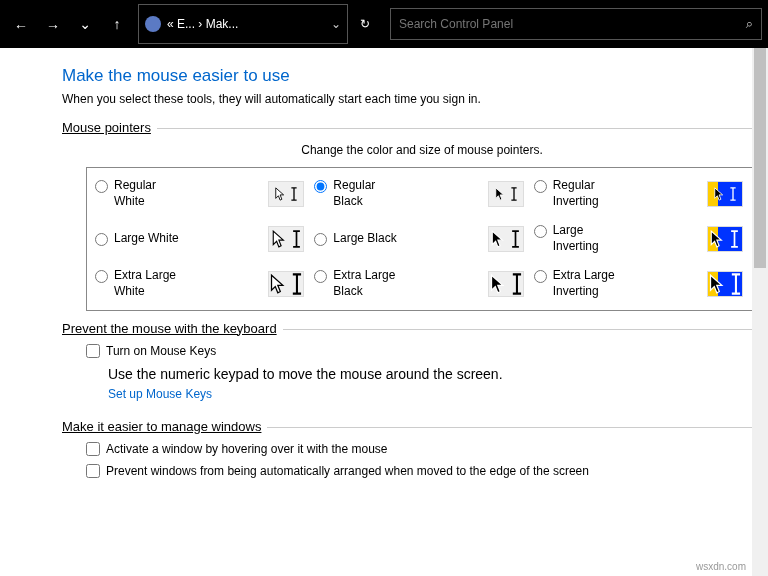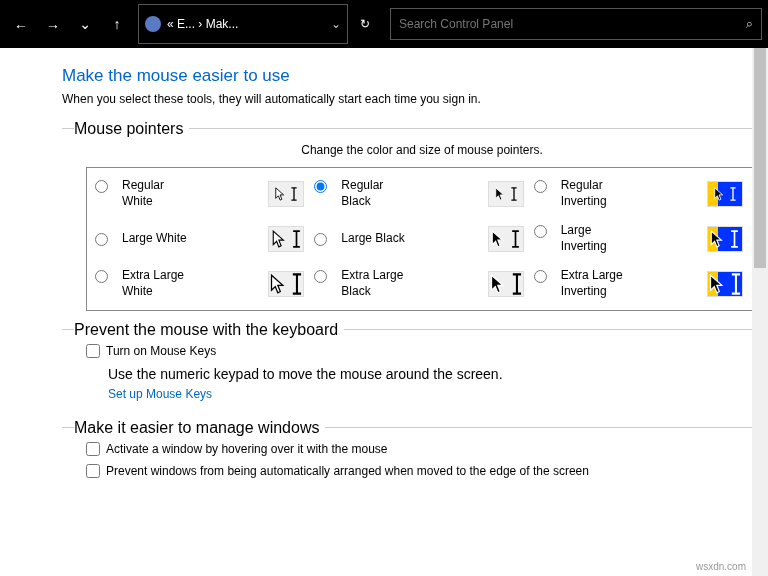--- a/index.html
+++ b/index.html
@@ -11,27 +11,27 @@
   .address-text { flex: 1; white-space: nowrap; overflow: hidden; }
   .chev { color: #ccc; }
   .refresh-area { width: 30px; height: 32px; display:flex; align-items:center; justify-content:center; color:#fff; }
   .search-bar { flex: 1; height: 32px; border: 1px solid #555; display: flex; align-items: center; background: #000; color: #aaa; padding: 0 8px; margin-left: 8px; }
   .search-bar input { background: transparent; border: none; color: #aaa; font-size: 12px; flex: 1; outline: none; }
   .search-icon { color: #ccc; font-size: 13px; }
   .content { padding: 18px 10px 0 62px; height: calc(576px - 48px); overflow-y: auto; position: relative; }
   h1 { color: #0066cc; font-weight: 400; font-size: 17px; margin-bottom: 6px; }
   .subtitle { font-size: 12px; color: #000; margin-bottom: 22px; }
   .group { position: relative; margin-bottom: 18px; }
-  .group-label { position: absolute; top: -8px; left: 12px; background: #fff; padding-right: 6px; font-size: 16px; color: #000; }
+  .group-label { position: absolute; top: -8px; left: 0; background: #fff; padding-right: 6px; font-size: 13px; color: #000; text-decoration: underline; }
   .group-line { border-top: 1px solid #ccc; margin-left: 0; margin-bottom: 10px; height: 1px; }
   .group-content { padding-left: 24px; padding-top: 4px; }
   .desc { font-size: 12px; margin-bottom: 10px; text-align: center; }
   .pointer-box { border: 1px solid #888; padding: 10px 8px; display: grid; grid-template-columns: 1fr 1fr 1fr; gap: 14px 4px; }
   .pointer-option { display: flex; align-items: center; gap: 6px; }
-  .pointer-option label { display: flex; align-items: flex-start; gap: 14px; cursor: pointer; }
+  .pointer-option label { display: flex; align-items: flex-start; gap: 6px; cursor: pointer; }
   .pointer-option input[type=radio] { margin-top: 2px; }
   .opt-text { font-size: 12px; max-width: 70px; line-height: 1.3; }
   .preview { width: 36px; height: 26px; background: #f0f0f0; border: 1px solid #ddd; display: flex; align-items: center; justify-content: center; gap: 2px; margin-left: auto; margin-right: 6px; }
   .preview.inv { background: linear-gradient(to right, #ffcc00 0 30%, #0033ff 30% 100%); }
   .checkbox-row { display: flex; align-items: center; gap: 6px; margin-bottom: 8px; }
   .checkbox-row input { width: 14px; height: 14px; }
   .indent-text { margin-left: 22px; margin-bottom: 5px; font-size: 14px; }
   .link { color: #0066cc; cursor: pointer; font-size: 12px; margin-left: 22px; display: inline-block; margin-bottom: 8px; }
   .scrollbar-track { position: absolute; right: 0; top: 48px; width: 16px; height: calc(576px - 48px); background: #f0f0f0; }
   .scrollbar-thumb { position: absolute; top: 0; left: 2px; width: 12px; height: 220px; background: #c0c0c0; }

